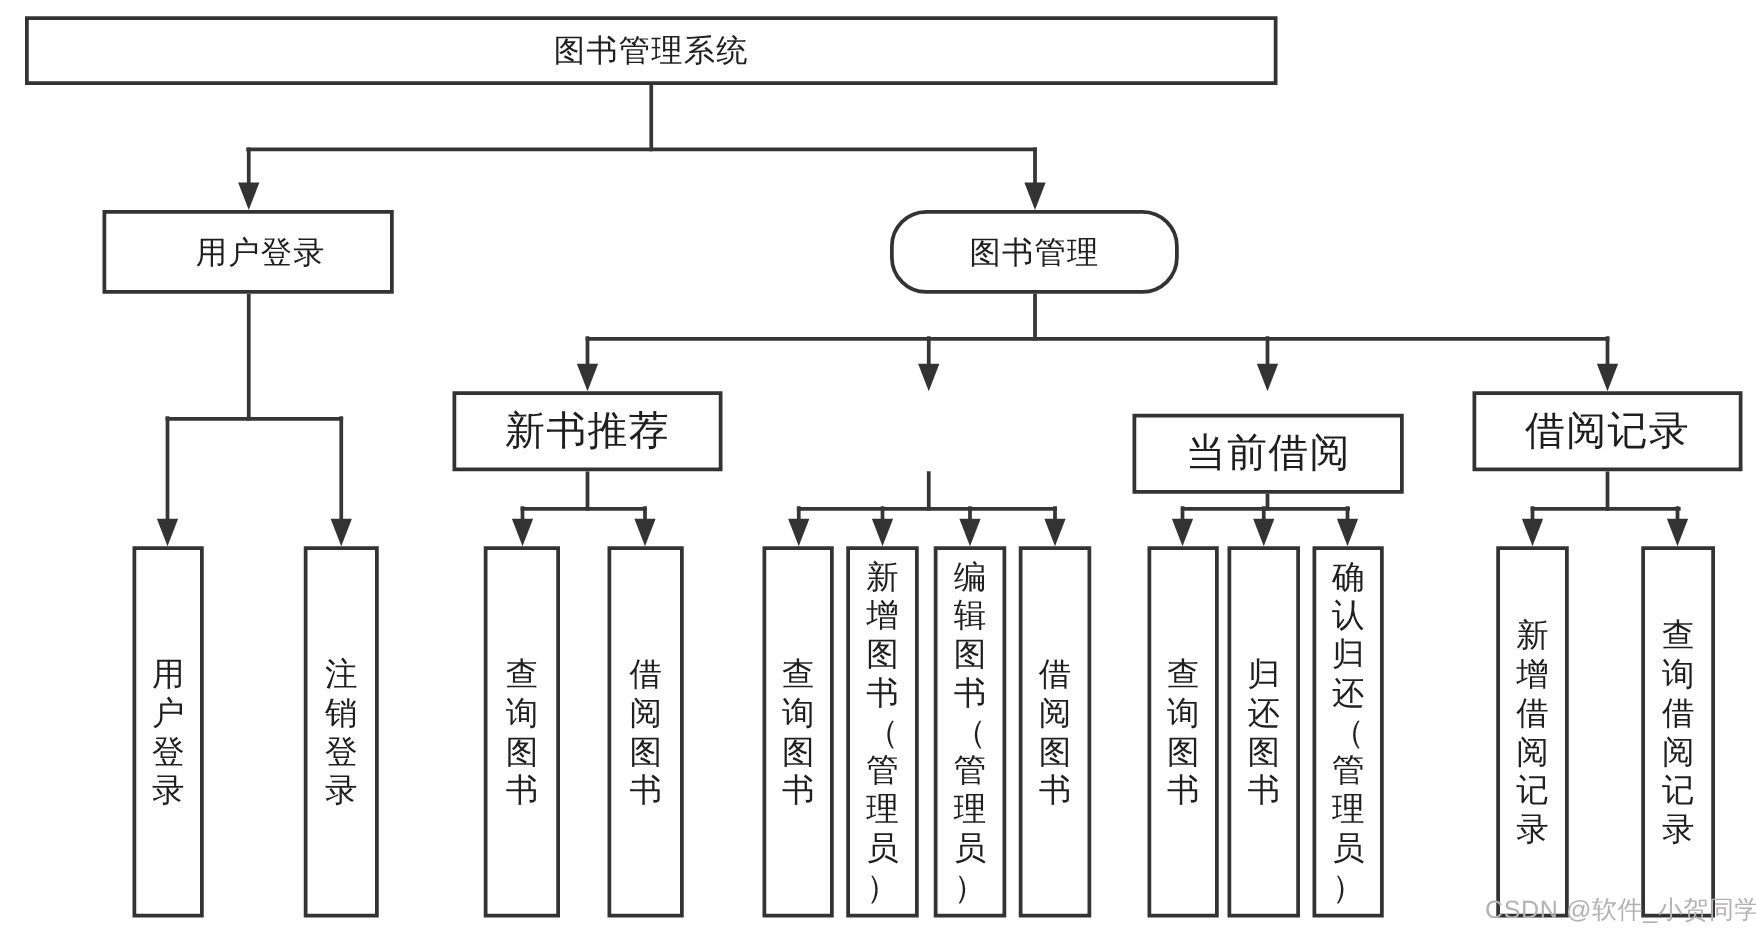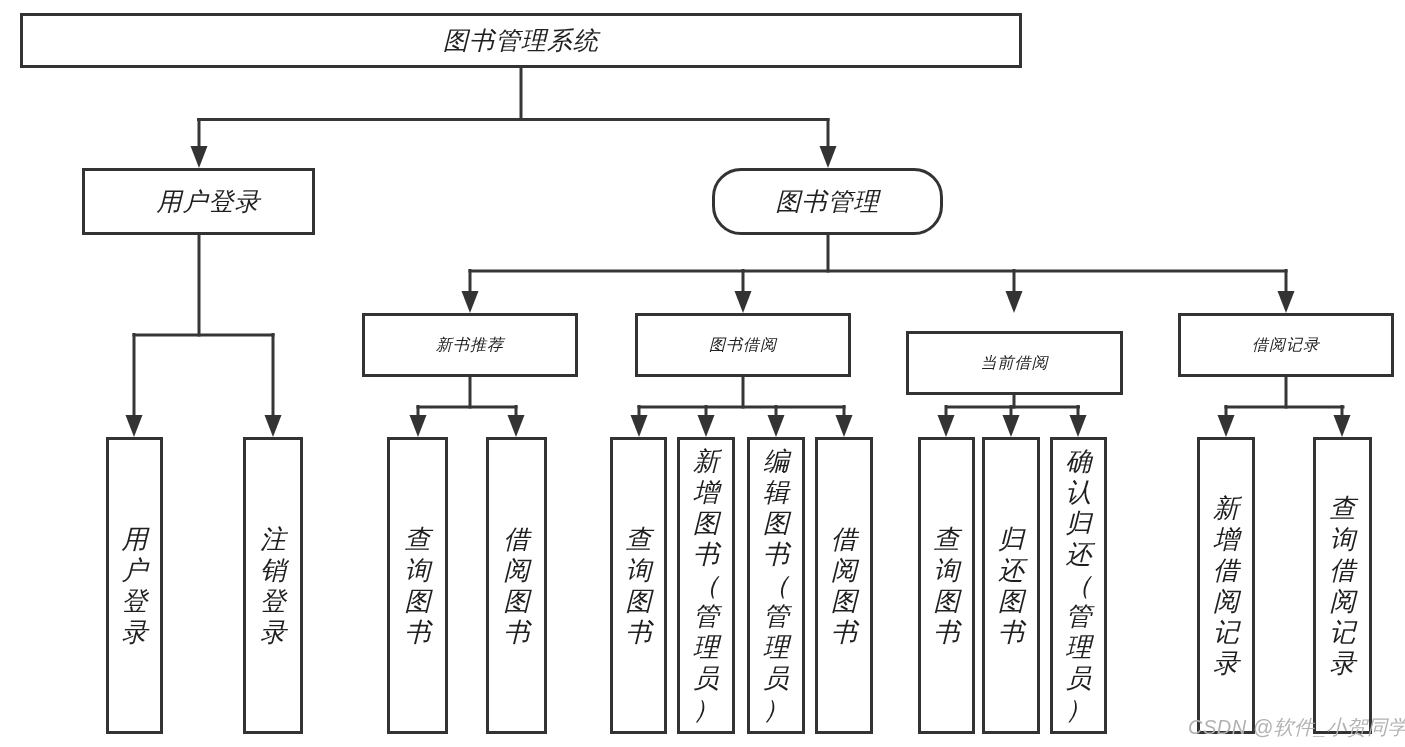--- a/index.html
+++ b/index.html
@@ -7,21 +7,20 @@
   body {
     font-family: "Liberation Sans", "DejaVu Sans", sans-serif;
     color: #222222;
   }
   .canvas {
     position: relative;
     width: 1405px;
     height: 747px;
     background: #ffffff;
     overflow: hidden;
-    font-style: italic;
   }
   .connectors {
     position: absolute;
     left: 0; top: 0;
     width: 1405px;
     height: 747px;
   }
   .box {
     position: absolute;
     background: #ffffff;
@@ -29,21 +28,21 @@
     display: flex;
     align-items: center;
     justify-content: center;
     font-size: 25px;
     color: #1f1f1f;
     letter-spacing: 1px;
     text-align: center;
   }
   .root-box   { left: 20px;  top: 13px;  width: 1002px; height: 55px; }
   .lvl2-box   { top: 168px;  height: 67px; }
-  .lvl3-box   { top: 313px;  height: 64px; font-size: 16px; }
+  .lvl3-box   { top: 313px;  height: 64px; font-size: 32px; }
   .leaf-box {
     top: 437px;
     height: 297px;
     flex-direction: column;
     font-size: 26px;
     letter-spacing: 0;
   }
   .leaf-box span {
     display: block;
     line-height: 31px;
@@ -128,21 +127,20 @@
     <line x1="1342" y1="405" x2="1342" y2="419"></line>
     <polygon points="1333.5,415 1350.5,415 1342,437"></polygon>
   </svg>
 
   <div class="box root-box">图书管理系统</div>
 
   <div class="box lvl2-box" style="left:82px; width:233px;padding-left:20px;">用户登录</div>
   <div class="box lvl2-box" style="left:712px; width:231px;border-radius:29px;">图书管理</div>
 
   <div class="box lvl3-box" style="left:362px; width:216px;">新书推荐</div>
-  <div class="box lvl3-box" style="left:635px; width:216px;">图书借阅</div>
   <div class="box lvl3-box" style="left:906px; width:217px;margin-top:18px;">当前借阅</div>
   <div class="box lvl3-box" style="left:1178px; width:216px;">借阅记录</div>
 
   <div class="box leaf-box" style="left:106px; width:57px;">
       <span>用</span>
       <span>户</span>
       <span>登</span>
       <span>录</span>
     </div>
   <div class="box leaf-box" style="left:243px; width:60px;">

